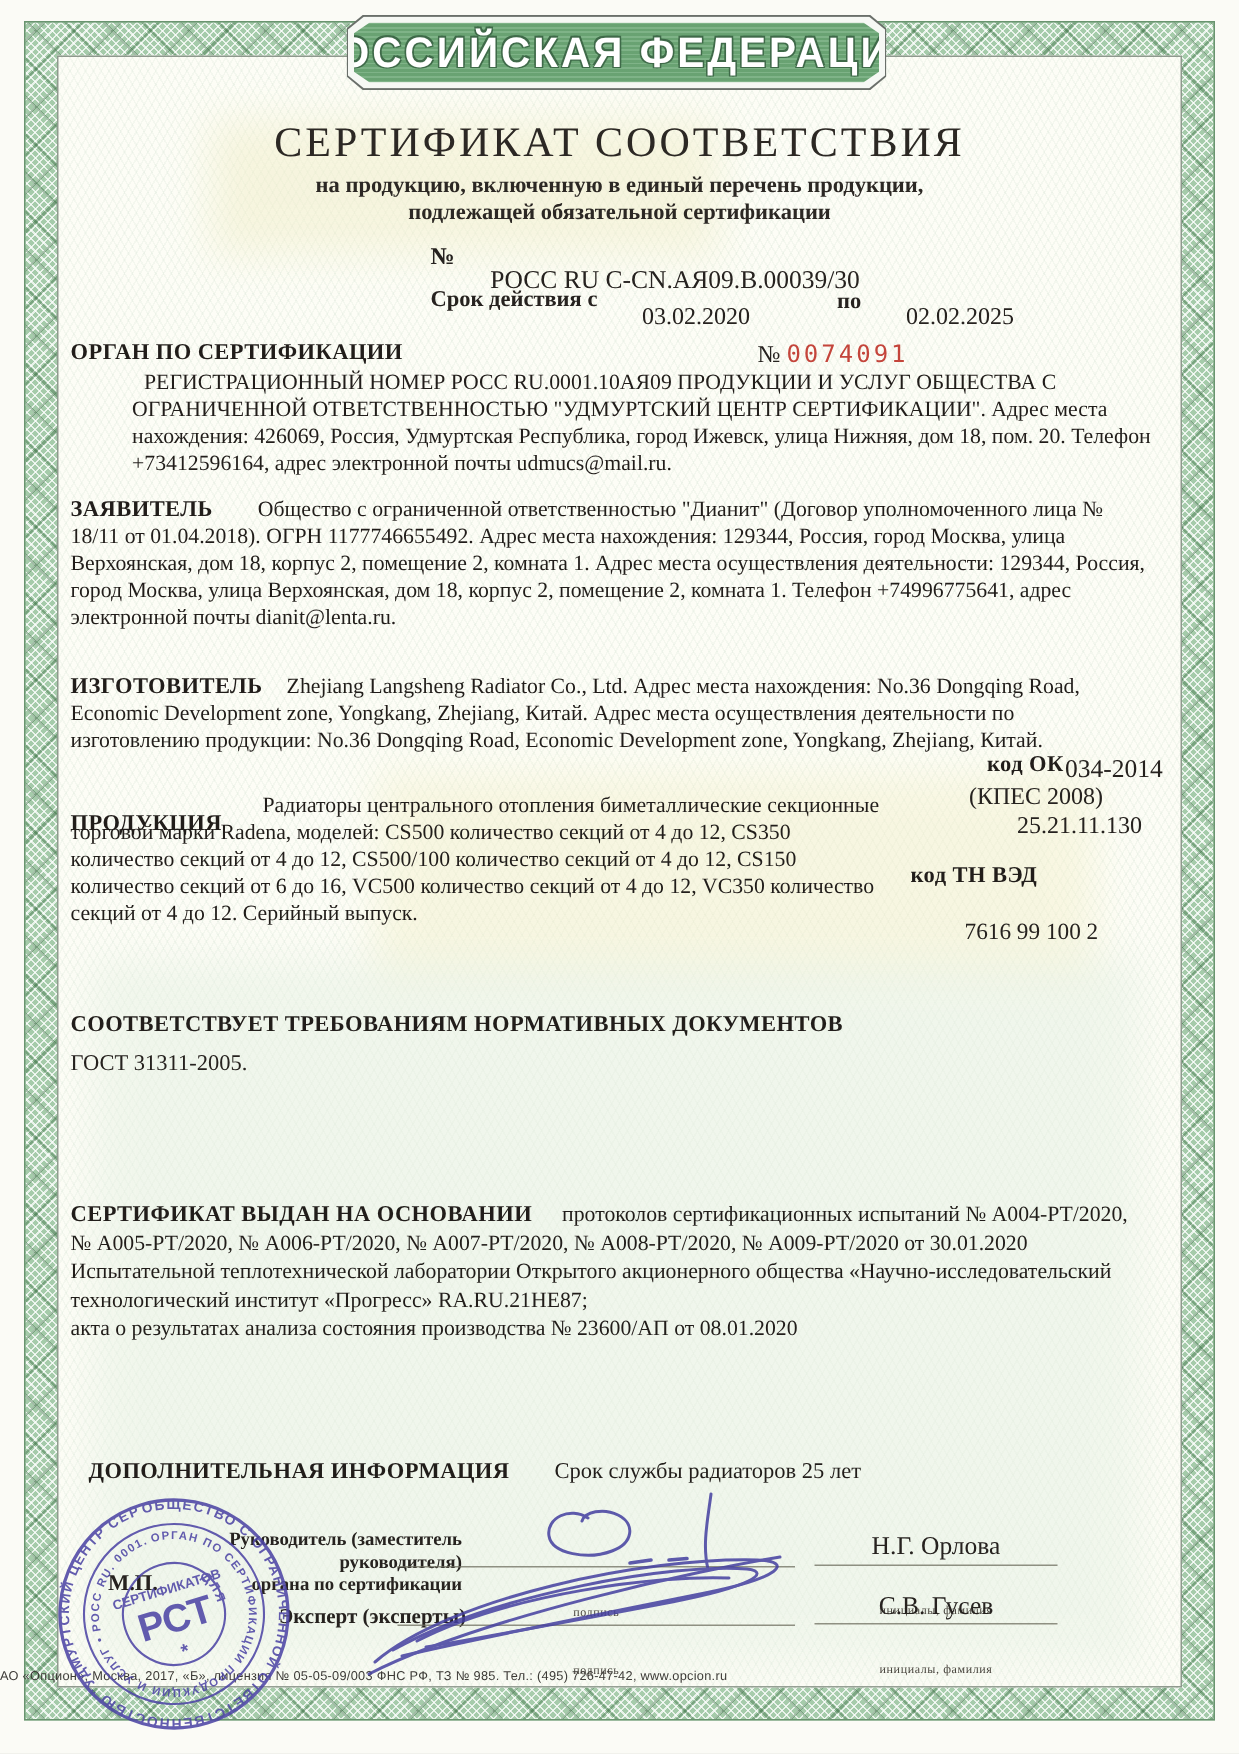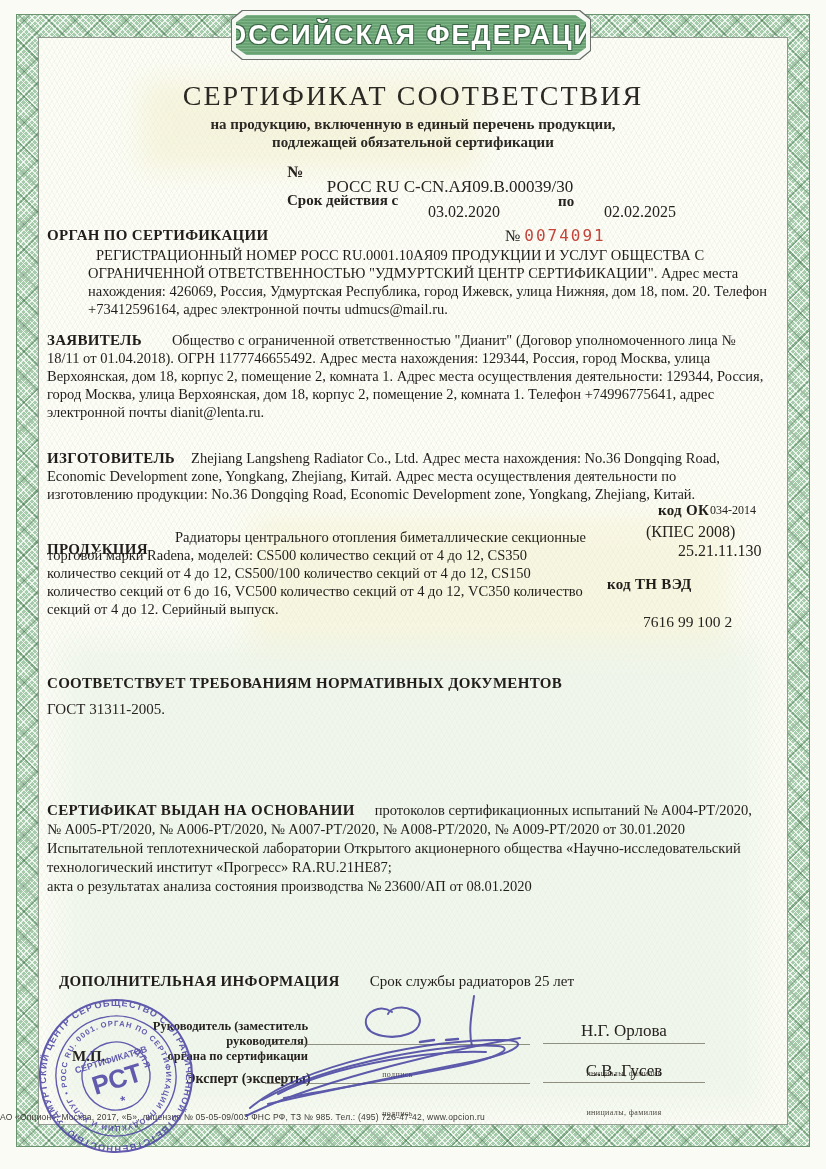--- a/index.html
+++ b/index.html
@@ -109,21 +109,21 @@
     <span>№</span>
     <span class="serial-red">0074091</span>
   </div>
   <div class="abs body-t" style="left:47px;top:246px;width:718px;text-indent:8px;margin-left:41px;">РЕГИСТРАЦИОННЫЙ НОМЕР РОСС RU.0001.10АЯ09 ПРОДУКЦИИ И УСЛУГ ОБЩЕСТВА С ОГРАНИЧЕННОЙ ОТВЕТСТВЕННОСТЬЮ "УДМУРТСКИЙ ЦЕНТР СЕРТИФИКАЦИИ". Адрес места нахождения: 426069, Россия, Удмуртская Республика, город Ижевск, улица Нижняя, дом 18, пом. 20. Телефон +73412596164, адрес электронной почты udmucs@mail.ru.</div>
 
   <p class="abs body-t" style="left:47px;top:331px;width:718px;margin:0;"><span class="sec-h">ЗАЯВИТЕЛЬ</span><span class="gap g30"></span><span>Общество с ограниченной ответственностью "Дианит" (Договор уполномоченного лица № 18/11 от 01.04.2018). ОГРН 1177746655492. Адрес места нахождения: 129344, Россия, город Москва, улица Верхоянская, дом 18, корпус 2, помещение 2, комната 1. Адрес места осуществления деятельности: 129344, Россия, город Москва, улица Верхоянская, дом 18, корпус 2, помещение 2, комната 1. Телефон +74996775641, адрес электронной почты dianit@lenta.ru.</span></p>
 
   <p class="abs body-t" style="left:47px;top:449px;width:718px;margin:0;"><span class="sec-h">ИЗГОТОВИТЕЛЬ</span><span class="gap g16"></span><span>Zhejiang Langsheng Radiator Co., Ltd. Адрес места нахождения: No.36 Dongqing Road, Economic Development zone, Yongkang, Zhejiang, Китай. Адрес места осуществления деятельности по изготовлению продукции: No.36 Dongqing Road, Economic Development zone, Yongkang, Zhejiang, Китай.</span></p>
 
   <div class="abs sec-h" style="left:616px;top:502px;margin-left:42px;">код ОК</div>
-  <div class="abs" style="left:710px;top:503px;font-size:12px;">034-2014</div>
+  <div class="abs" style="left:710px;top:503px;font-size:17px;">034-2014</div>
   <div class="abs" style="left:646px;top:523px;font-size:16px;">(КПЕС 2008)</div>
   <div class="abs" style="left:646px;top:542px;font-size:16px;margin-left:32px;">25.21.11.130</div>
   <div class="abs sec-h" style="left:607px;top:576px;">код ТН ВЭД</div>
   <div class="abs" style="left:643px;top:613px;font-size:15.5px;">7616 99 100 2</div>
 
   <div class="abs sec-h" style="left:47px;top:541px;">ПРОДУКЦИЯ</div>
   <div class="abs body-t" style="left:47px;top:528px;width:548px;text-indent:128px;">Радиаторы центрального отопления биметаллические секционные торговой марки Radena, моделей: CS500 количество секций от 4 до 12, CS350 количество секций от 4 до 12, CS500/100 количество секций от 4 до 12, CS150 количество секций от 6 до 16, VC500 количество секций от 4 до 12, VC350 количество секций от 4 до 12. Серийный выпуск.</div>
 
   <div class="abs sec-h" style="left:47px;top:675px;">СООТВЕТСТВУЕТ ТРЕБОВАНИЯМ НОРМАТИВНЫХ ДОКУМЕНТОВ</div>
   <div class="abs" style="left:47px;top:701px;font-size:15px;">ГОСТ 31311-2005.</div>

